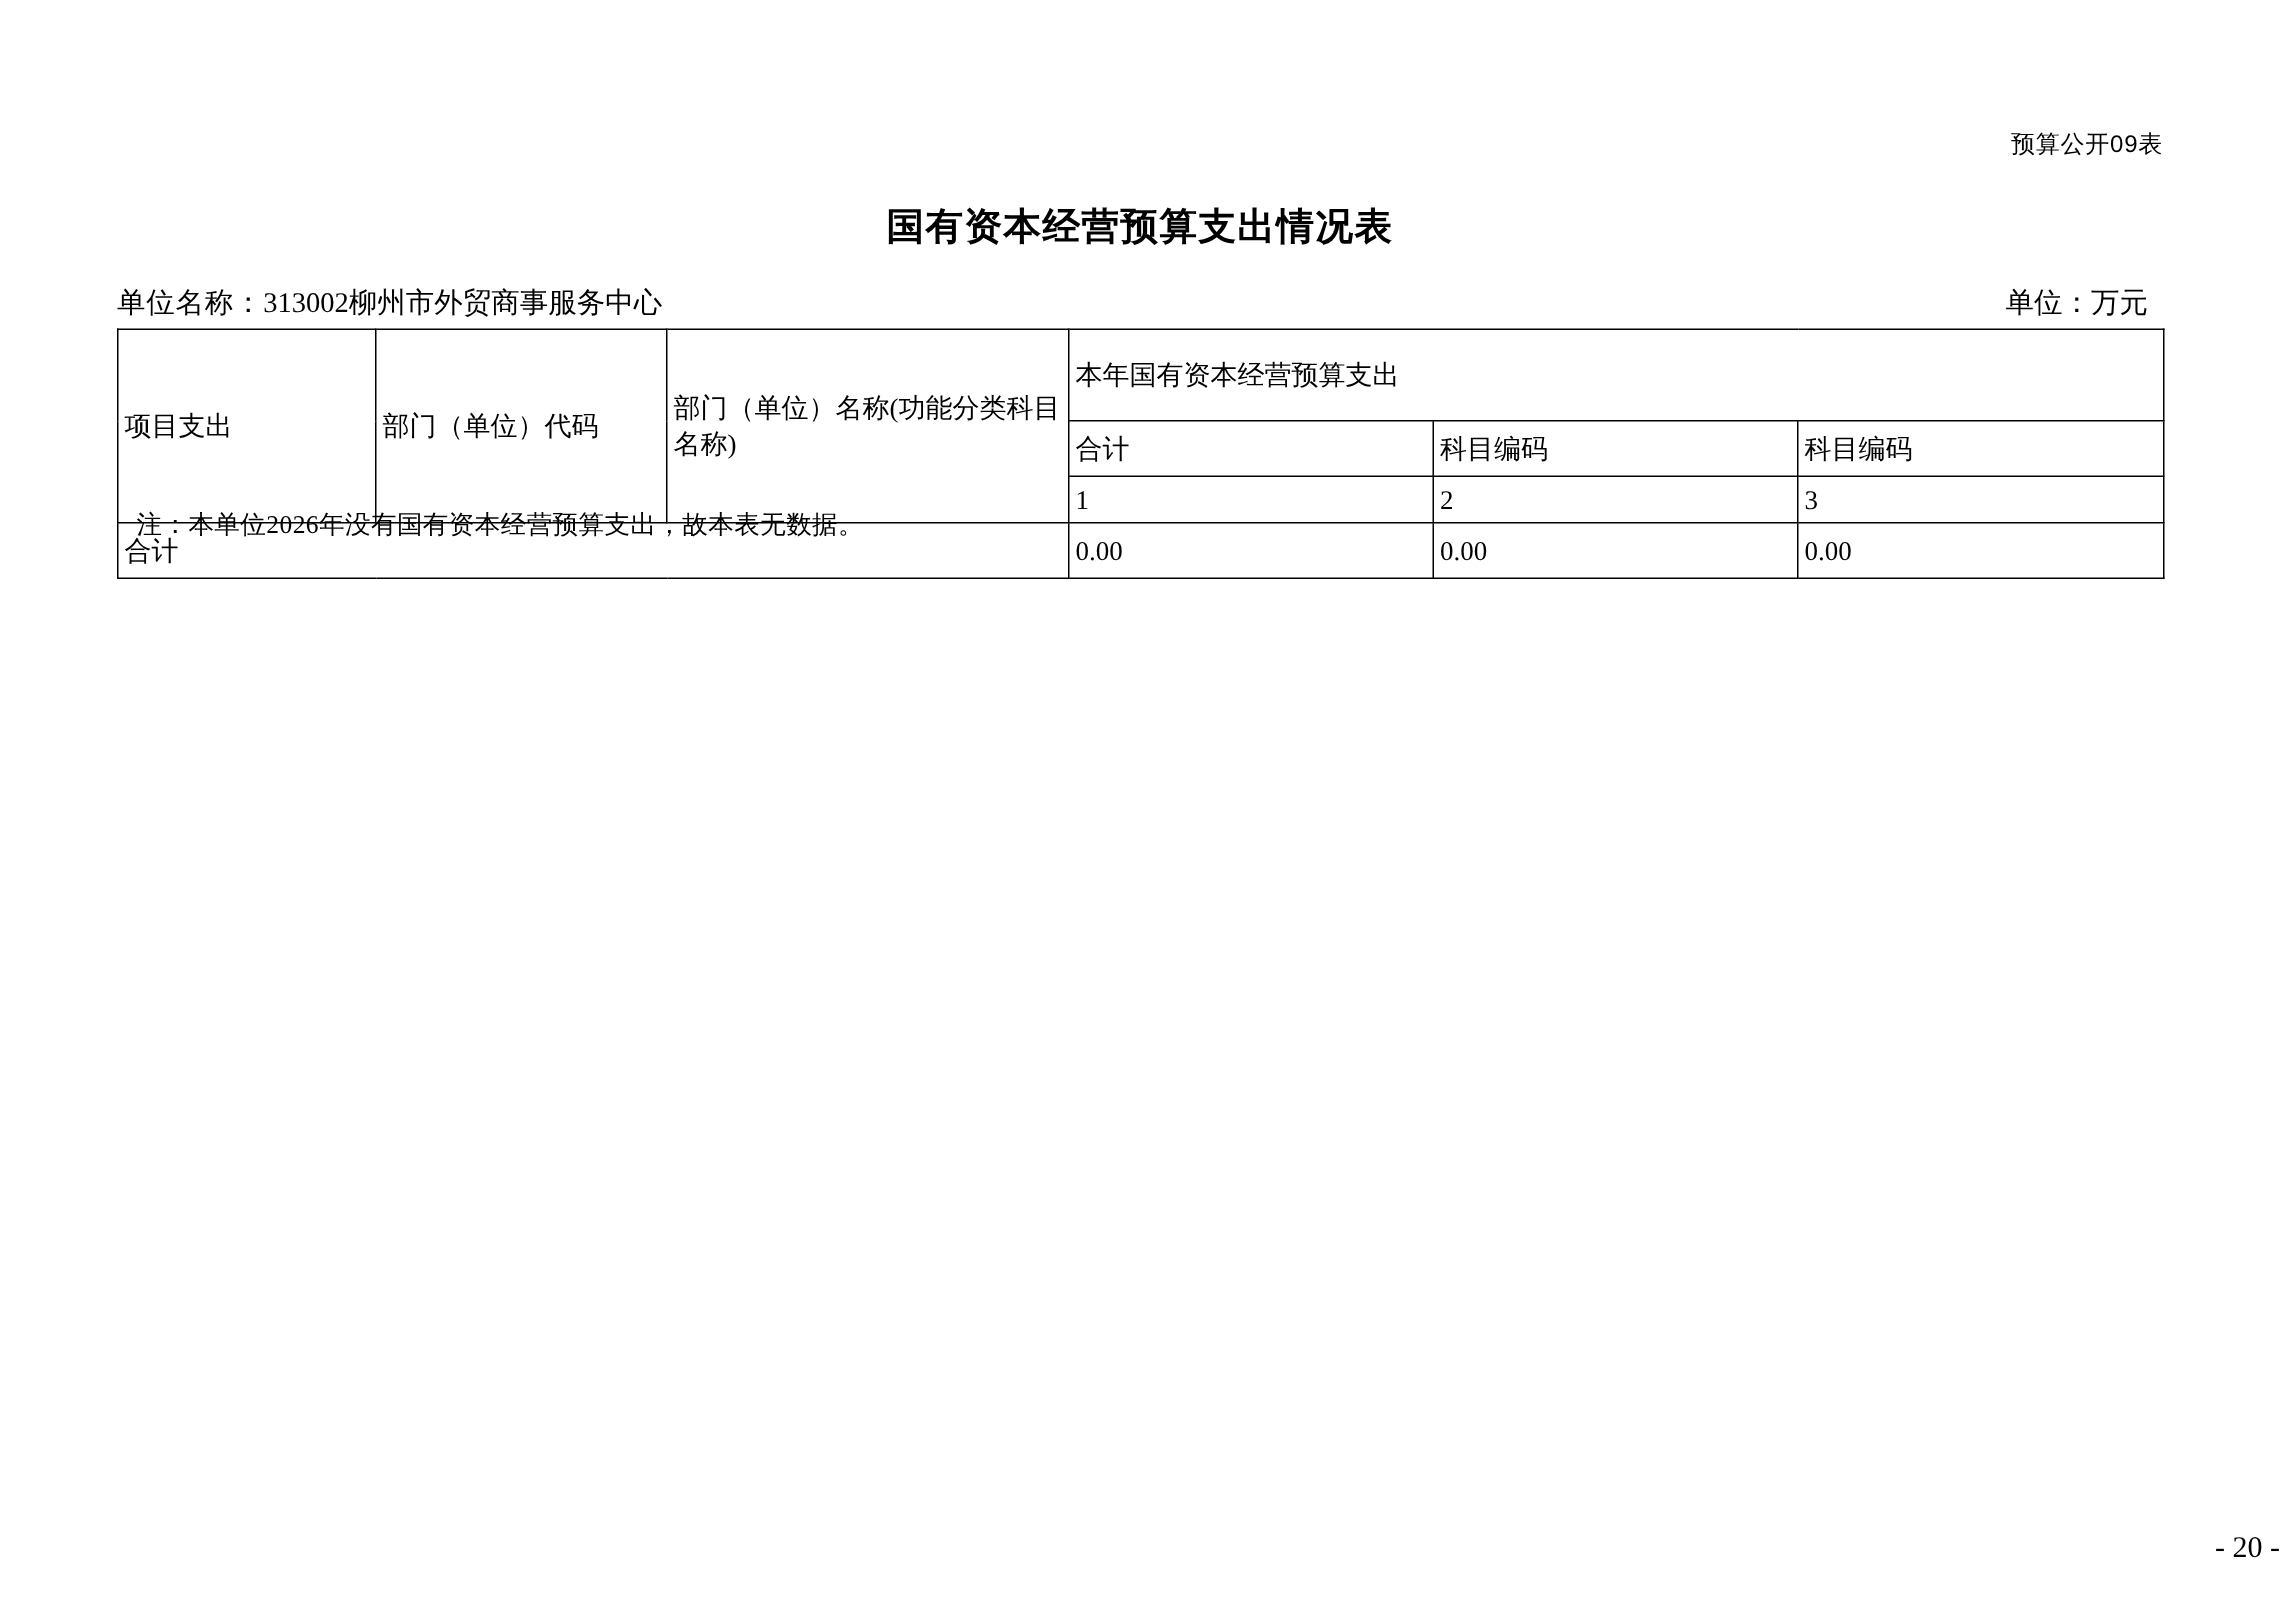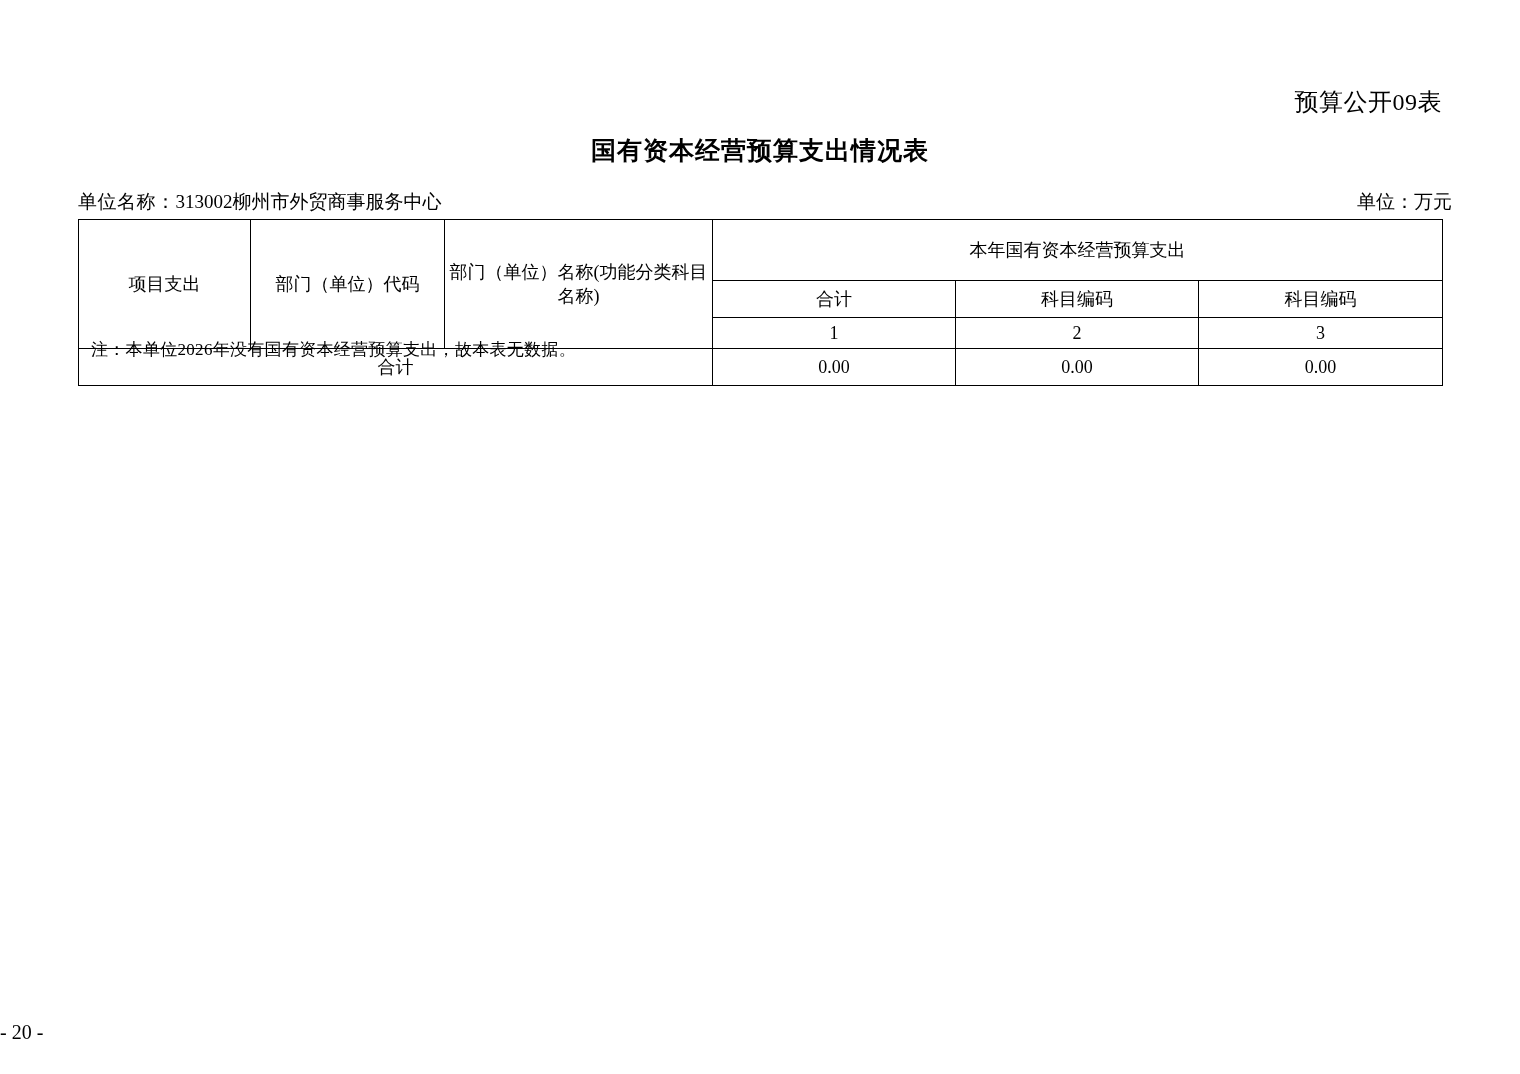--- a/index.html
+++ b/index.html
@@ -17,22 +17,22 @@
   .page {
     position: relative;
     width: 1520px;
     height: 1074px;
     box-sizing: border-box;
   }
   .header-right {
     position: absolute;
     top: 86px;
     right: 78px;
-    font-size: 24px;
-    font-family: Liberation Serif, serif;
+    font-size: 16px;
+    font-family: Liberation Sans, sans-serif;
     letter-spacing: 0.5px;
   }
   .doc-title {
     position: absolute;
     top: 134px;
     left: 0;
     width: 1520px;
     text-align: center;
     font-size: 25px;
     font-weight: bold;
@@ -48,35 +48,35 @@
   .unit-name .label {
     letter-spacing: 0.5px;
   }
   .unit-name .value {
     font-size: 19px;
     font-family: Liberation Serif, serif;
   }
   .unit-right {
     position: absolute;
     top: 189px;
-    right: 68px;
+    right: 88px;
     font-size: 19px;
     white-space: nowrap;
   }
   table.main {
     position: absolute;
     top: 219px;
     left: 78px;
     width: 1364px;
     border-collapse: collapse;
     table-layout: fixed;
   }
   table.main td, table.main th {
     border: 1px solid #000000;
-    text-align: center;
+    text-align: left;
     vertical-align: middle;
     font-size: 18px;
     font-weight: normal;
     padding: 2px 4px;
     font-family: "Liberation Serif", serif;
   }
   td.bold, th.bold {
     font-weight: bold;
   }
   .h-row1 td {
@@ -101,21 +101,21 @@
     top: 338px;
     left: 91px;
     font-size: 17px;
     letter-spacing: 0.3px;
   }
   .page-number {
     position: absolute;
     bottom: 30px;
     left: 0;
     width: 1520px;
-    text-align: left;
+    text-align: right;
     font-size: 20px;
   }
   .col-code { width: 172px; }
   .col-dept-code { width: 194px; }
   .col-dept-name { width: 268px; }
   .col-total { width: 243px; }
   .col-basic { width: 243px; }
   .col-project { width: 244px; }
 </style>
 </head>

